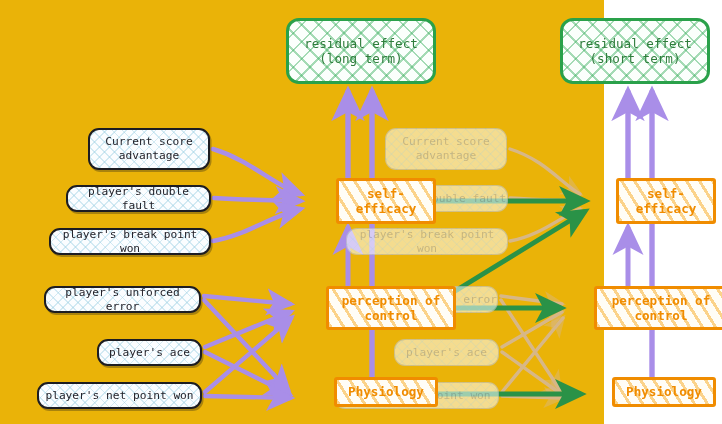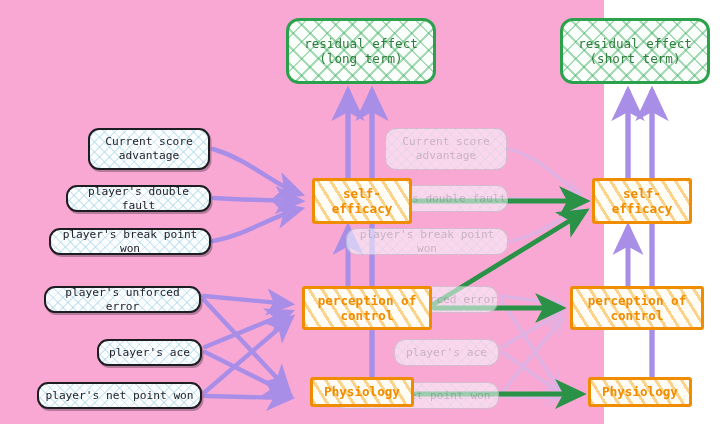--- a/index.html
+++ b/index.html
@@ -1,20 +1,20 @@
 <!DOCTYPE html>
 <html><head>
 <meta charset="utf-8">
 <style>
   html,body{margin:0;padding:0;background:#ffffff;}
   body{
     font-family:"DejaVu Sans Mono","Liberation Mono",monospace;
     width:722px;height:424px;overflow:hidden;
   }
-  #stage{position:relative;width:604px;height:424px;background:#f9a8d4;}
+  #stage{position:relative;width:604px;height:424px;background:#eab308;}
   #wires{position:absolute;left:0;top:0;width:722px;height:424px;}
 
   .node{position:absolute;box-sizing:border-box;display:flex;align-items:center;
         justify-content:center;text-align:center;line-height:1.22;white-space:pre-line;}
 
   
   .n-input{
     border:2px solid #1d1d22;border-radius:11px;color:#23232b;font-size:11.2px;
     background-color:#fbfdff;
     background-image:
@@ -29,20 +29,21 @@
     background-image:
       repeating-linear-gradient(45deg,rgba(150,205,225,.13) 0 1.1px,transparent 1.1px 7px),
       repeating-linear-gradient(-45deg,rgba(150,205,225,.13) 0 1.1px,transparent 1.1px 7px);
   }
   
   .n-lat{
     border:3px solid #f08c00;color:#f08c00;font-size:12.6px;font-weight:bold;
     background-color:#fffdf6;
     background-image:repeating-linear-gradient(58deg,rgba(248,176,50,.55) 0 3px,transparent 3px 11px);
     border-radius:3px;
+    margin-left:24px;
   }
   
   .n-out{
     border:3px solid #2aa14a;color:#2f7d3c;font-size:12.6px;border-radius:13px;
     background-color:#fbfffc;
     background-image:
       repeating-linear-gradient(45deg,rgba(60,175,95,.45) 0 1.6px,transparent 1.6px 12px),
       repeating-linear-gradient(-45deg,rgba(60,175,95,.45) 0 1.6px,transparent 1.6px 12px);
   }
 </style>

